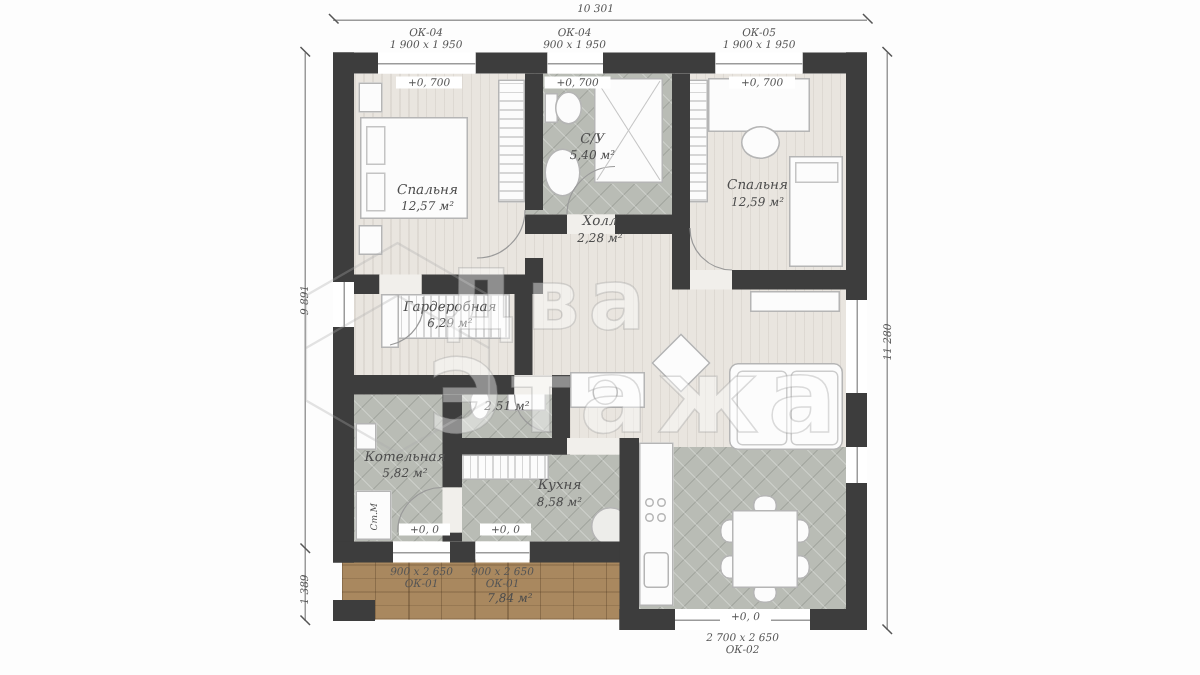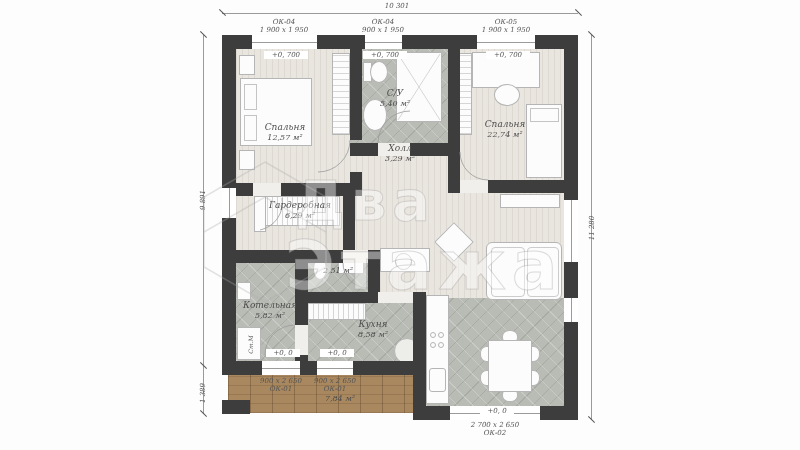--- a/index.html
+++ b/index.html
@@ -226,25 +226,25 @@
   <div class="lbl" style="left:240px;top:122px;width:90px;">
     <div class="rname">Спальня</div>
     <div class="rarea">12,57 м²</div>
   </div>
   <div class="lbl" style="left:360px;top:88px;width:70px;">
     <div class="rname">С/У</div>
     <div class="rarea">5,40 м²</div>
   </div>
   <div class="lbl" style="left:365px;top:143px;width:70px;">
     <div class="rname">Холл</div>
-    <div class="rarea">3,29 м²</div>
+    <div class="rarea">2,28 м²</div>
   </div>
   <div class="lbl" style="left:460px;top:119px;width:90px;">
     <div class="rname">Спальня</div>
-    <div class="rarea">22,74 м²</div>
+    <div class="rarea">12,59 м²</div>
   </div>
   <div class="lbl" style="left:255px;top:200px;width:90px;">
     <div class="rname">Гардеробная</div>
     <div class="rarea">6,29 м²</div>
   </div>
   <div class="lbl" style="left:230px;top:300px;width:80px;">
     <div class="rname">Котельная</div>
     <div class="rarea">5,82 м²</div>
   </div>
   <div class="lbl" style="left:313px;top:266px;width:50px;">

